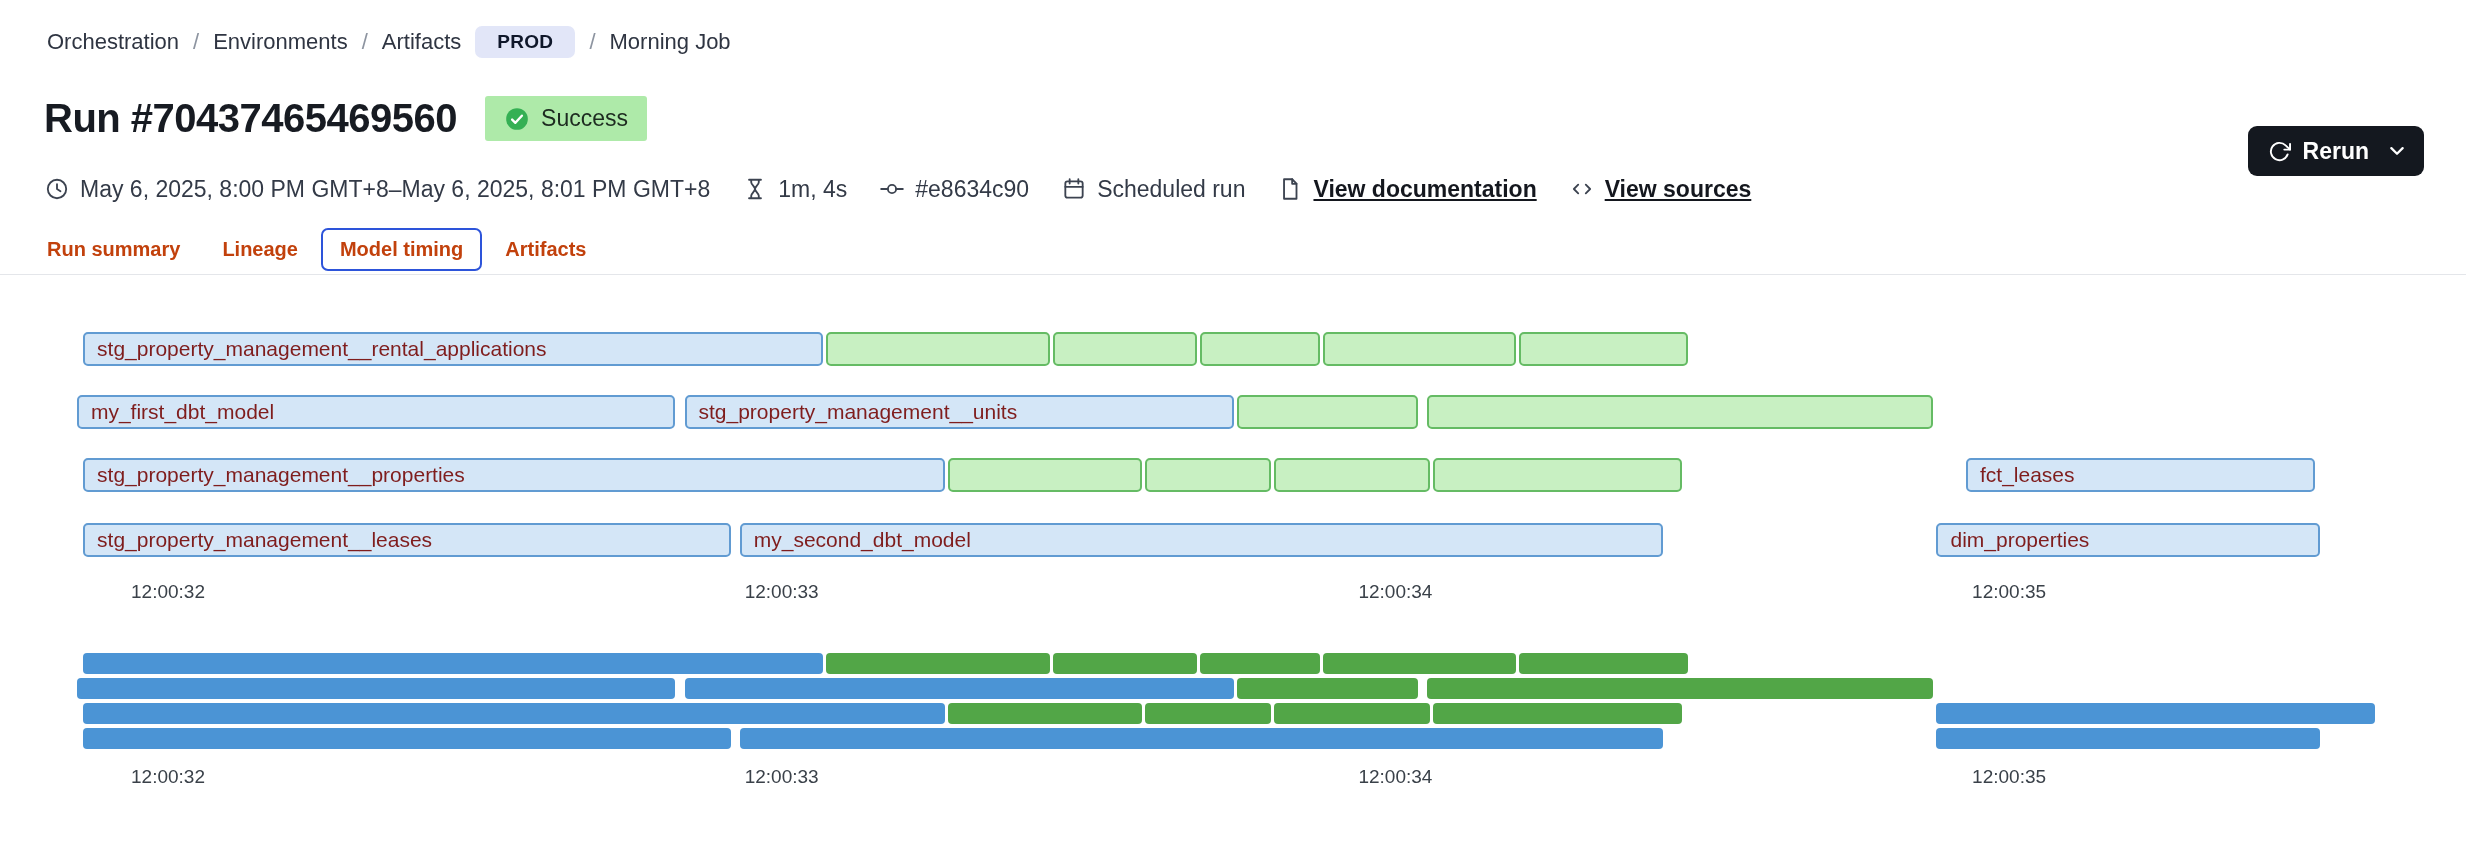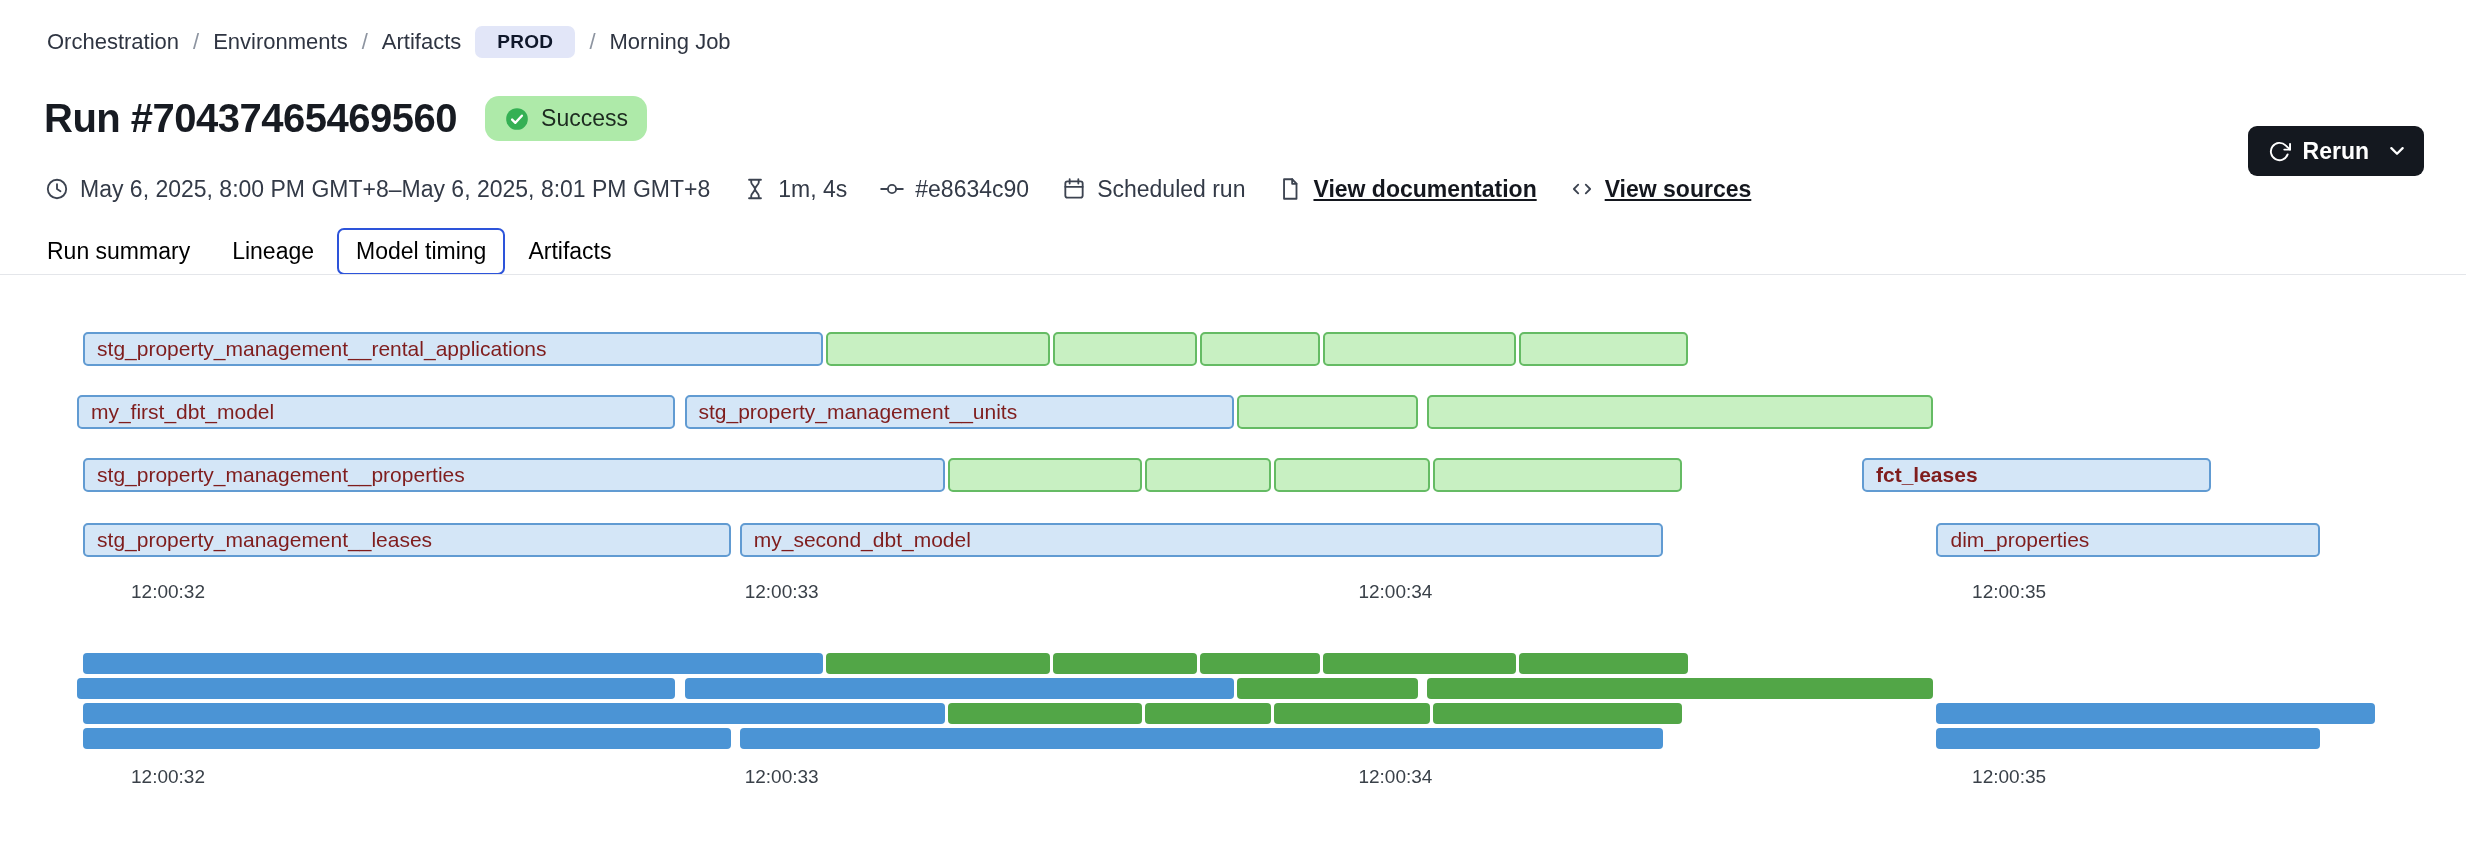--- a/index.html
+++ b/index.html
@@ -9,34 +9,34 @@
     background:#ffffff; font-family:"Liberation Sans", sans-serif; color:#232936;
   }
   
   .breadcrumb { position:absolute; left:47px; top:26px; display:flex; align-items:center; gap:14px; font-size:22px; color:#2f3542; }
   .crumb { cursor:pointer; }
   .crumb-sep { color:#8d94a0; }
   .prod-badge { background:#e2e6f8; color:#0f172a; font-weight:700; font-size:19px; padding:5px 22px; border-radius:7px; letter-spacing:.3px; }
   
   .title-row { position:absolute; left:44px; top:96px; display:flex; align-items:center; gap:28px; }
   .page-title { font-size:40px; font-weight:600; margin:0; color:#171b22; letter-spacing:-0.5px; }
-  .status-badge { display:flex; align-items:center; gap:11px; background:#aeeaa9; border-radius:14px; padding:9px 19px; font-size:23px; color:#1d2b20; }
+  .status-badge { display:flex; align-items:center; gap:11px; background:#aeeaa9; border-radius:3px; padding:9px 19px; font-size:23px; color:#1d2b20; }
   
   .meta-row { position:absolute; left:44px; top:172px; height:34px; display:flex; align-items:center; gap:32px; font-size:23px; color:#333a47; }
   .meta-item { display:flex; align-items:center; gap:10px; white-space:nowrap; }
   .meta-item svg { stroke:#3c4350; fill:none; stroke-width:1.7; stroke-linecap:round; stroke-linejoin:round; }
   .meta-link { font-weight:700; text-decoration:underline; color:#14171e; cursor:pointer; }
   
   .rerun-btn { position:absolute; right:42px; top:126px; height:50px; background:#14181f; color:#fff;
     border:none; border-radius:9px; display:flex; align-items:center; padding:0 20px; gap:12px;
     font-size:23px; font-weight:600; font-family:inherit; cursor:pointer; }
   .rerun-btn svg { stroke:#fff; fill:none; stroke-width:2; stroke-linecap:round; stroke-linejoin:round; }
   .rerun-chevron { margin-left:9px; display:flex; align-items:center; }
   
-  .tabs { position:absolute; left:47px; top:228px; display:flex; align-items:center; gap:42px; font-size:23px; color:#000000; font-weight:400; }
+  .tabs { position:absolute; left:47px; top:228px; display:flex; align-items:center; gap:42px; font-size:20px; color:#c2410c; font-weight:700; }
   .tab { padding:10px 0; cursor:pointer; white-space:nowrap; }
   .tab.active { border:2.5px solid #2d54da; border-radius:7px; padding:8px 17px; margin:0 -19px; background:#fff; }
   .tabs-divider { position:absolute; left:0; right:0; top:274px; height:1px; background:#e4e6ea; }
   
   #chart-layer { position:absolute; left:0; right:0; top:275px; bottom:0; }
   .g-row { position:absolute; left:0; right:0; }
   .bar { position:absolute; top:0; height:100%; border-radius:5px; display:flex; align-items:center;
     padding:0 12px; font-size:21px; color:#7f1d1d; white-space:nowrap; overflow:hidden; cursor:pointer; }
   .bar.blue  { background:#d4e6f7; border:2px solid #619bd2; }
   .bar.green { background:#c8f0c2; border:2px solid #65bb64; }
@@ -157,21 +157,21 @@
       <div class="bar green" style="left: 1427.08px; width: 506.371px;"></div>
     </div>
     <div class="g-row" style="top: 183px; height: 34px;">
       <div class="bar blue" style="left: 83.082px; width: 862.317px;">
         <span>stg_property_management__properties</span>
       </div>
       <div class="bar green" style="left: 948.399px; width: 193.384px;"></div>
       <div class="bar green" style="left: 1144.78px; width: 125.877px;"></div>
       <div class="bar green" style="left: 1273.66px; width: 156.562px;"></div>
       <div class="bar green" style="left: 1433.22px; width: 248.617px;"></div>
-      <div class="bar blue" style="left: 1862px; width: 349px; font-weight: bold;">
+      <div class="bar blue" style="left: 1966px; width: 349px;">
         <span>fct_leases</span>
       </div>
     </div>
     <div class="g-row" style="top: 248px; height: 34px;">
       <div class="bar blue" style="left: 83.082px; width: 647.522px;">
         <span>stg_property_management__leases</span>
       </div>
       <div class="bar blue" style="left: 739.741px; width: 923.687px;">
         <span>my_second_dbt_model</span>
       </div>

